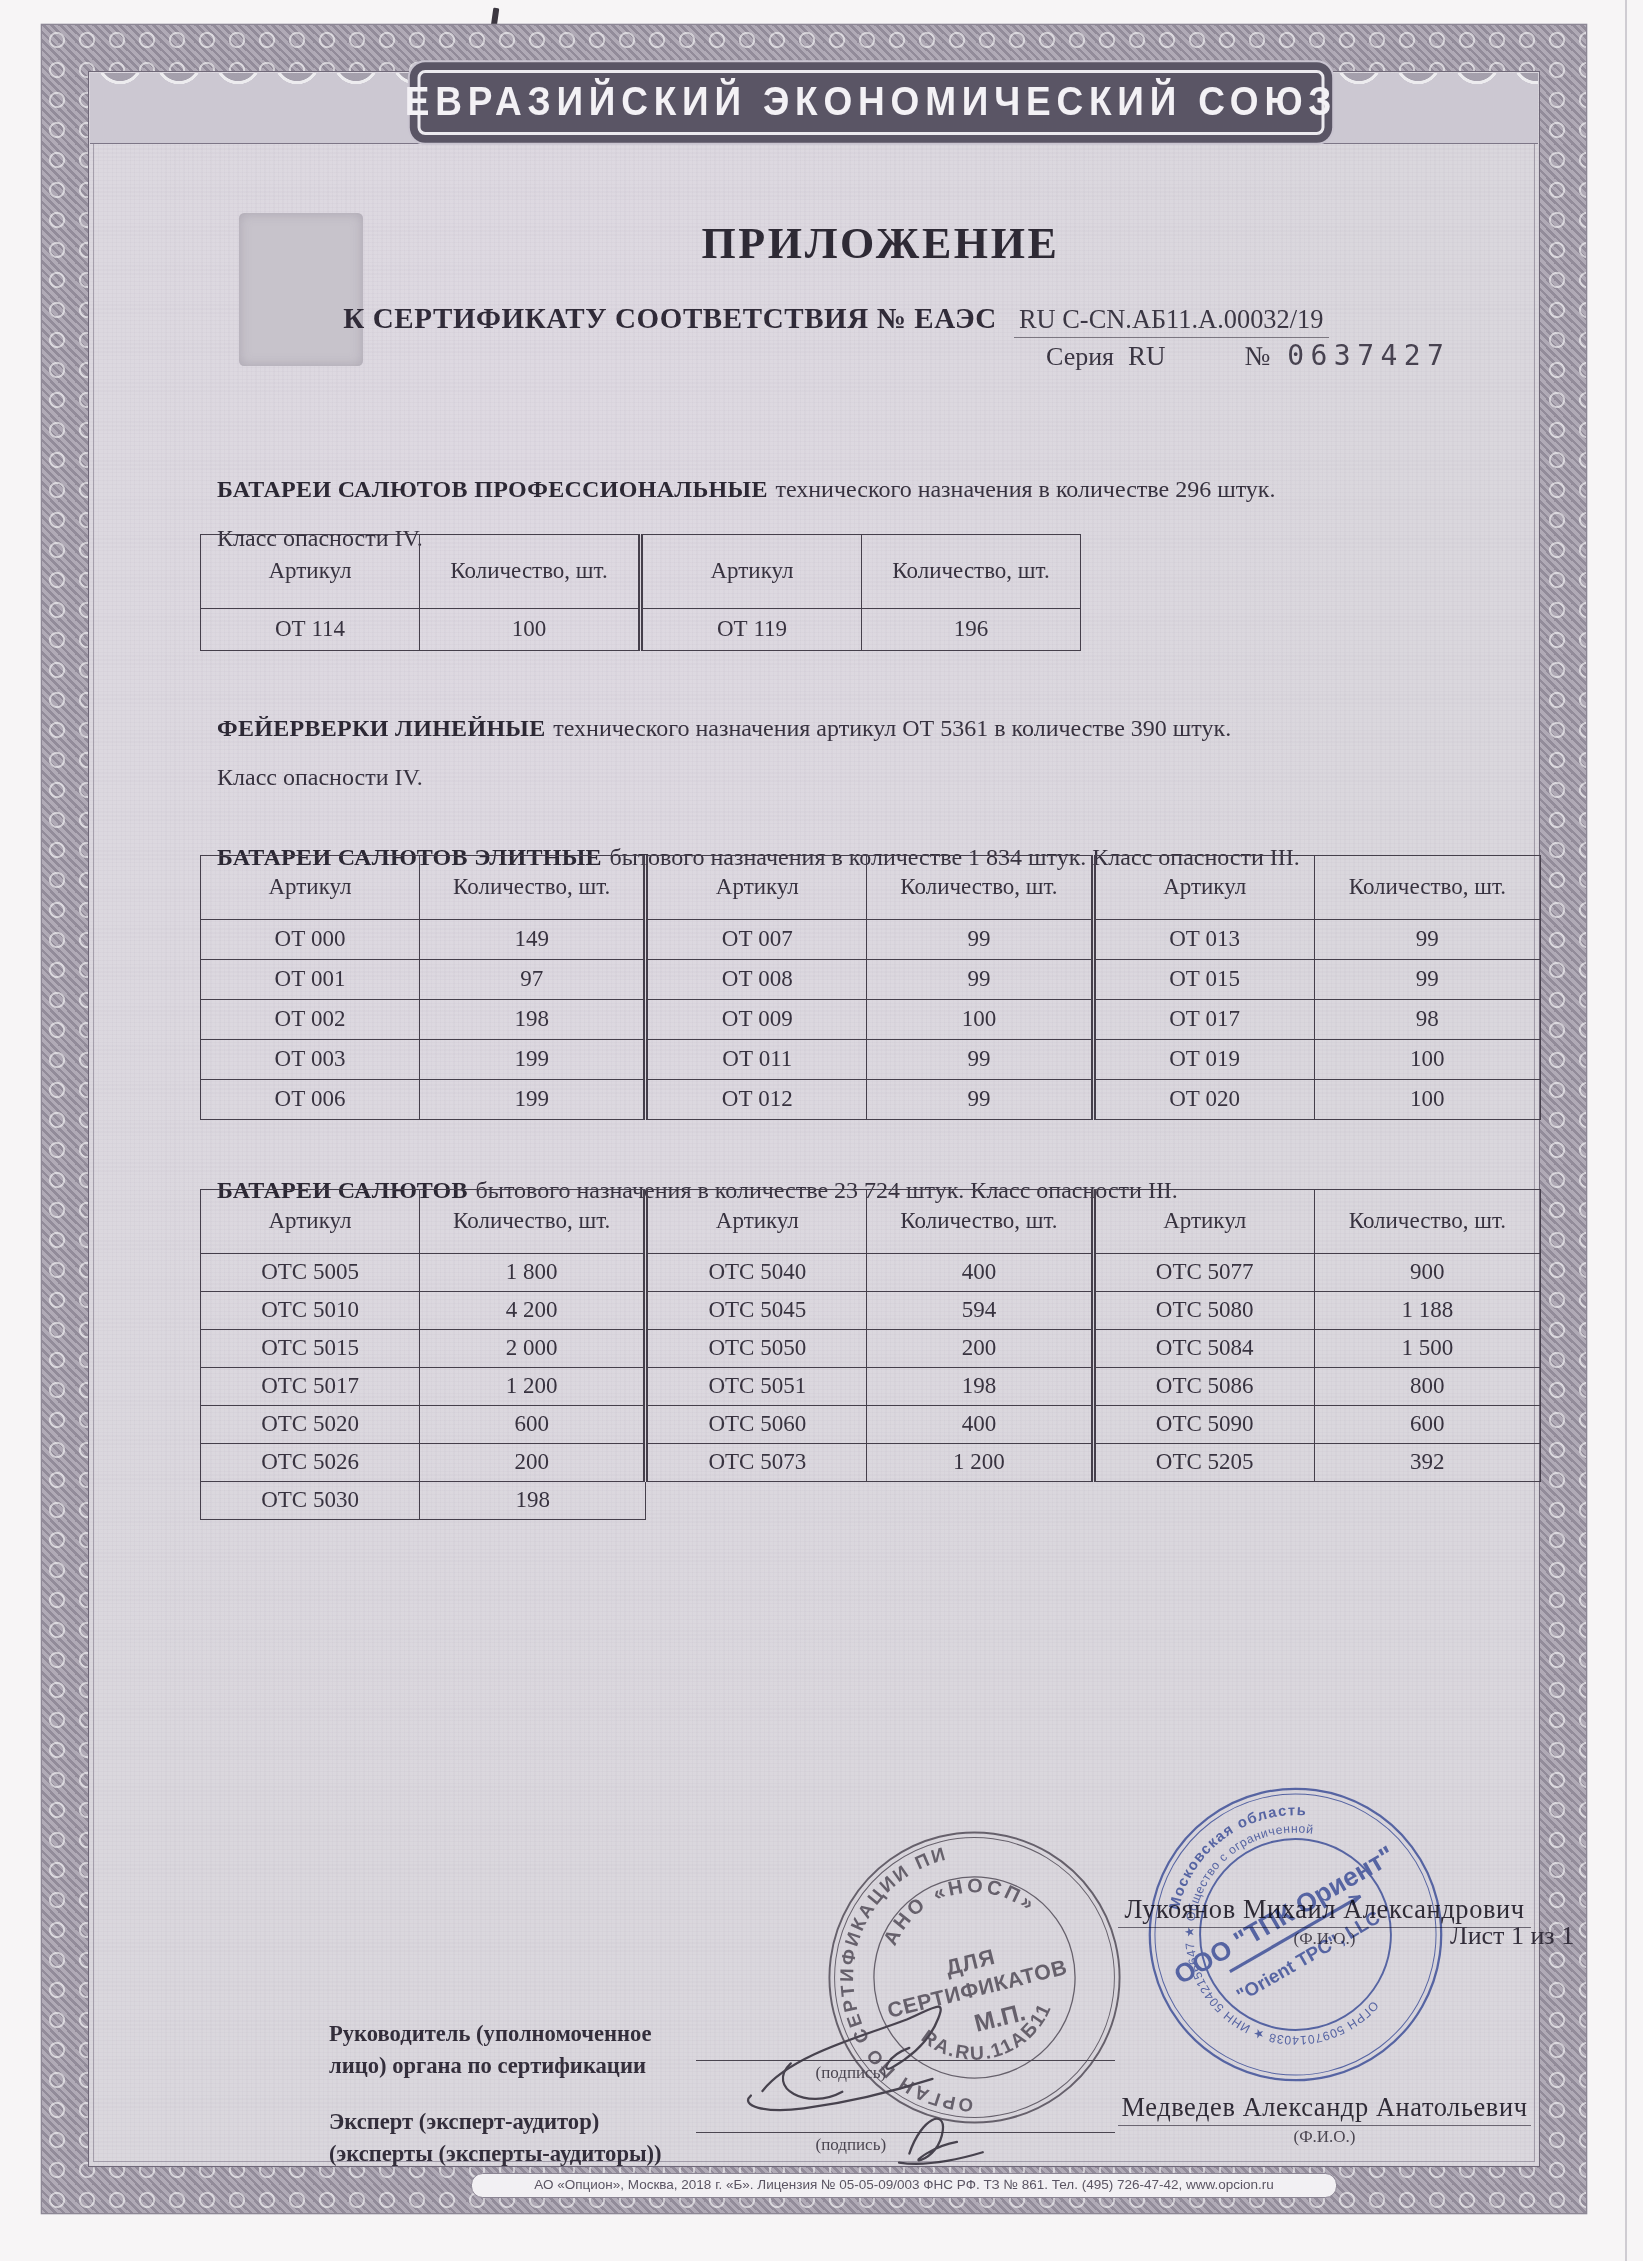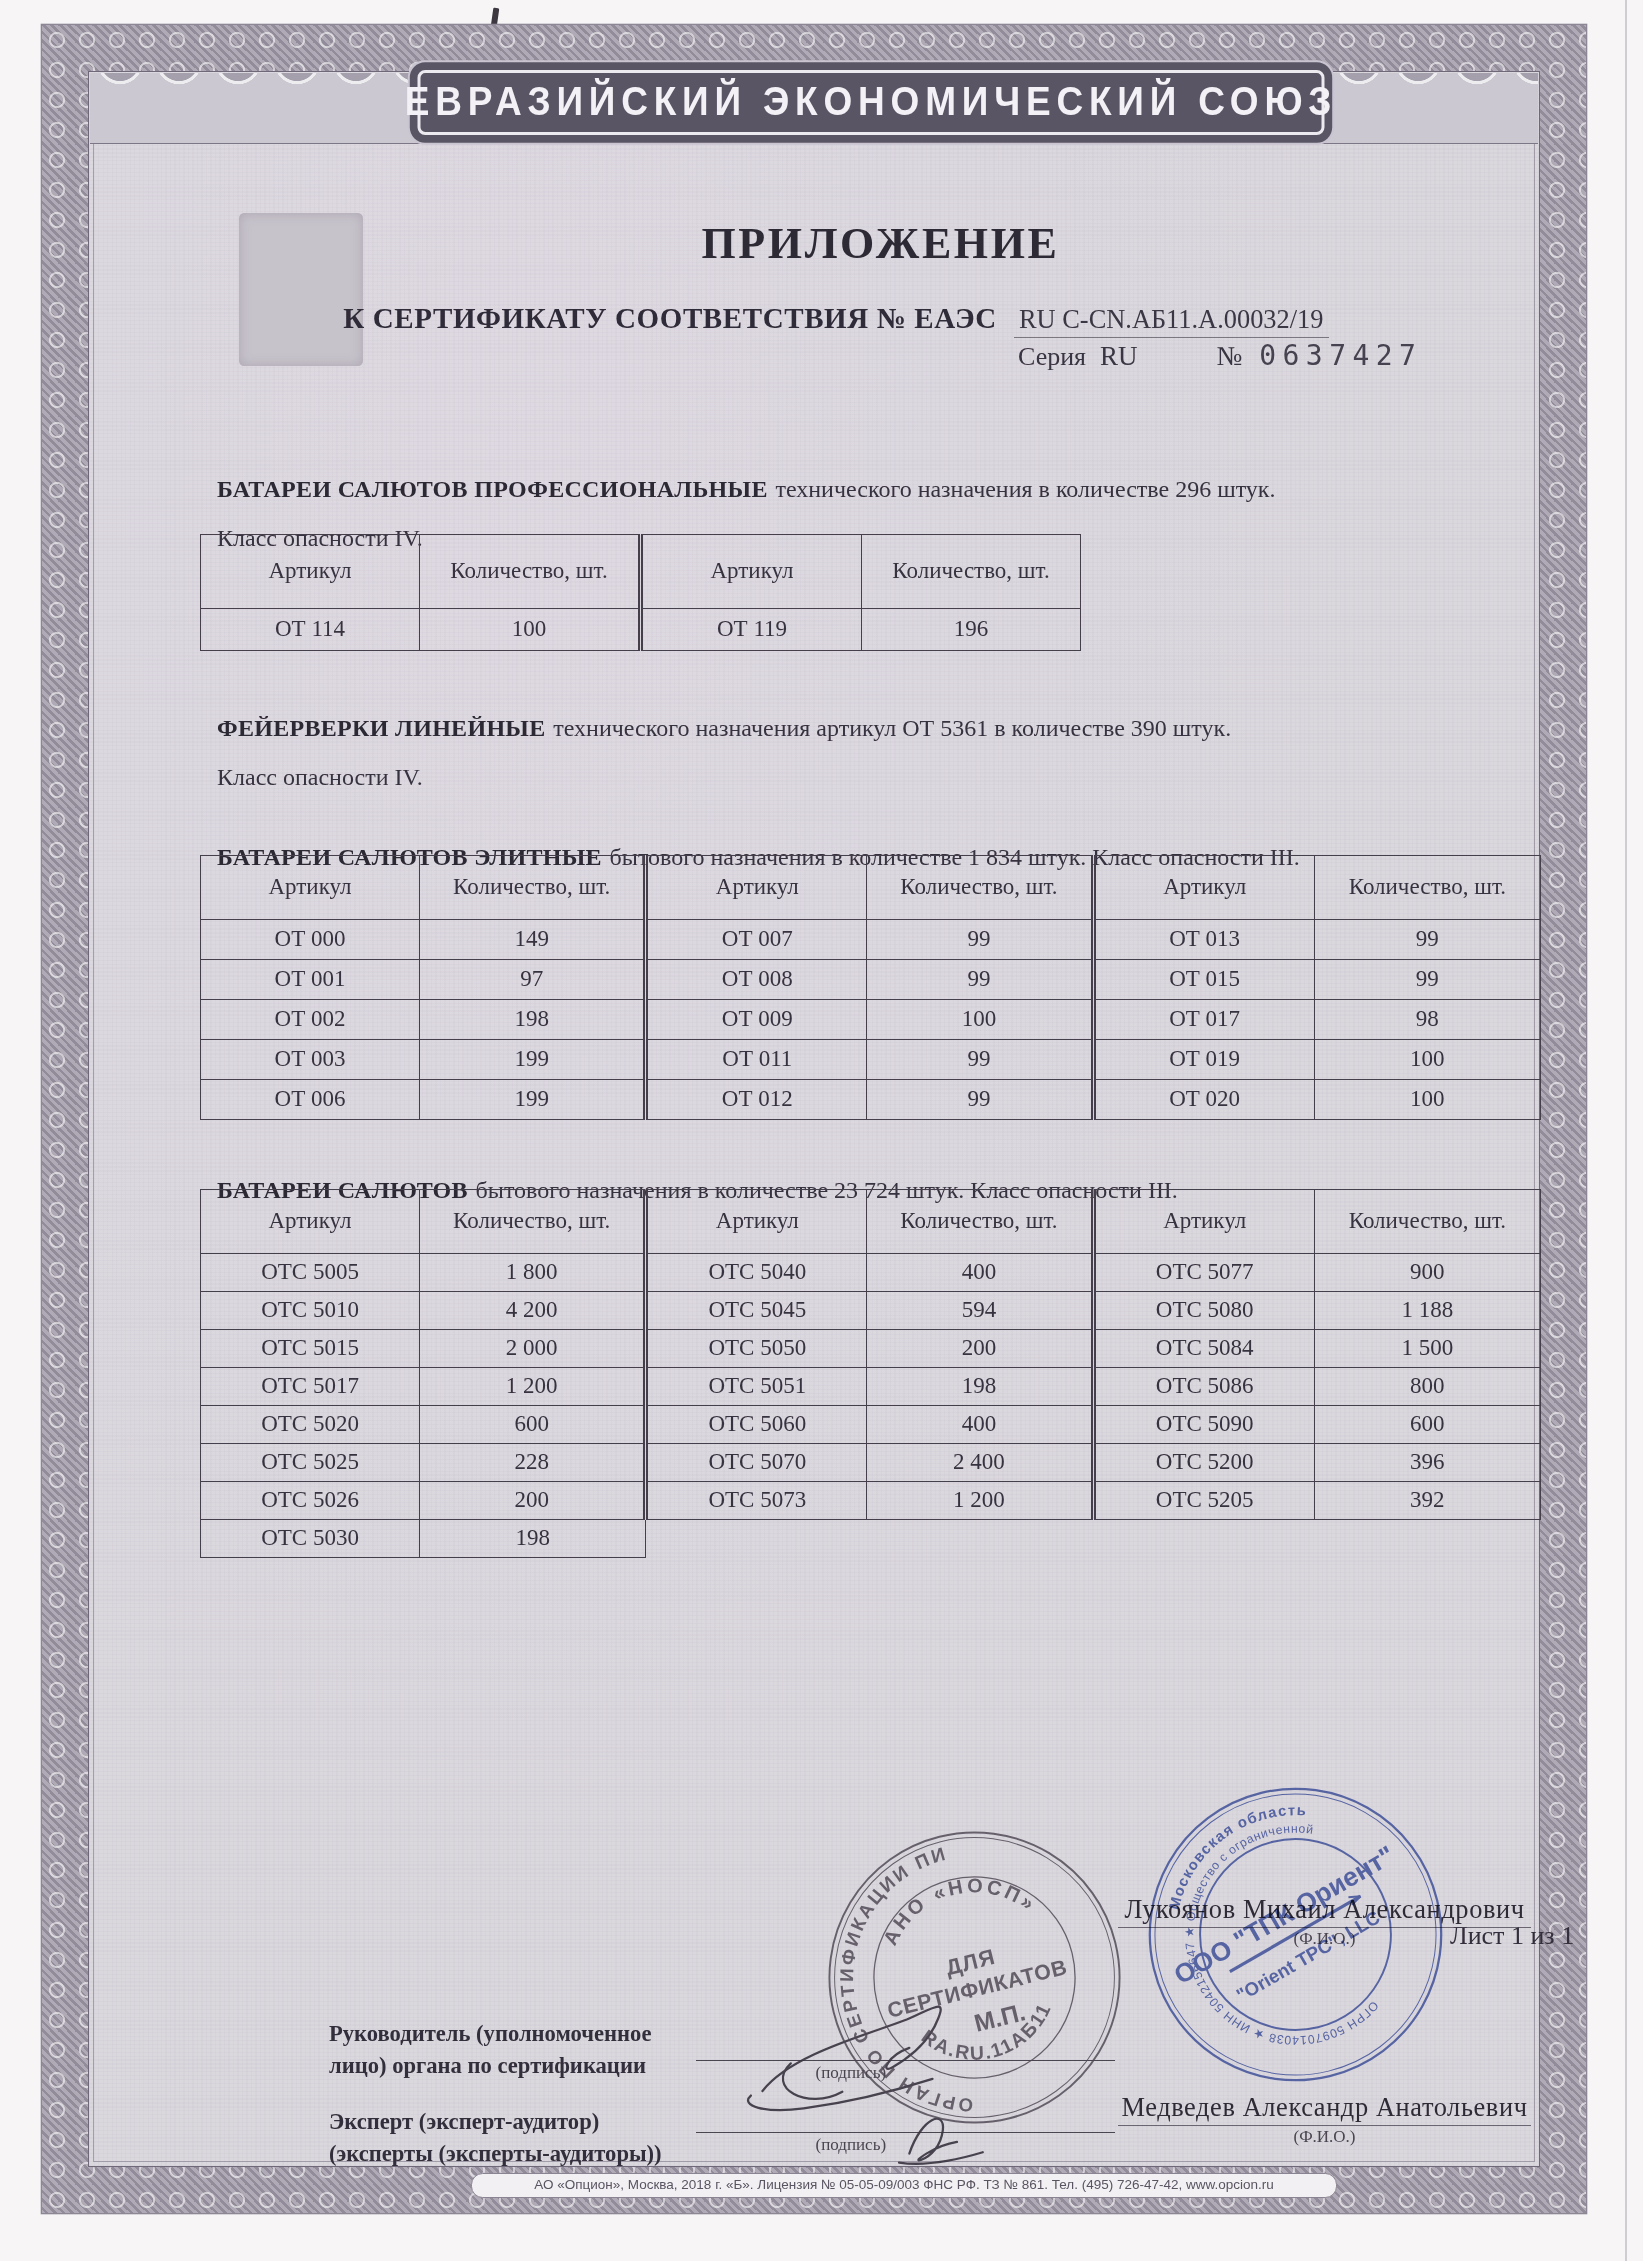--- a/index.html
+++ b/index.html
@@ -62,21 +62,21 @@
 
   
   .title{position:absolute;left:0;width:100%;top:193px;margin:0;text-align:center;
     padding-left:133px;box-sizing:border-box;
     font-size:44px;font-weight:700;letter-spacing:2.6px;color:#2e2a35;}
   .subtitle-row{position:absolute;left:0;right:0;top:277px;display:flex;
     justify-content:center;align-items:baseline;gap:17px;padding-left:44px;}
   .subtitle{font-size:29px;font-weight:700;letter-spacing:0.6px;color:#302b38;white-space:nowrap;}
   .certnum{font-size:26.4px;color:#3b3744;border-bottom:1.3px solid rgba(60,55,66,.6);
     padding:0 5.2px 2.6px 5.2px;white-space:nowrap;}
-  .series-row{position:absolute;left:976px;top:314px;display:flex;align-items:baseline;text-align:right;}
+  .series-row{position:absolute;left:1004px;top:314px;display:flex;align-items:baseline;text-align:right;}
   .series-label{font-size:26px;}
   .series-val{font-size:27px;margin-left:14px;font-family:"Liberation Serif",serif;}
   .num-label{font-size:27px;margin-left:79px;}
   .num-val{font-size:28px;margin-left:17px;font-family:"DejaVu Sans Mono",monospace;
     letter-spacing:6.4px;color:#474250;}
 
   
   .section{position:absolute;left:158px;right:103px;}
   .section p{margin:17px;font-size:24px;line-height:32px;color:#37323f;}
   .section b{color:#2c2834;letter-spacing:0.3px;}
@@ -305,28 +305,20 @@
           <td>ОТС 5086</td>
           <td>800</td>
         </tr>
         <tr>
           <td>ОТС 5020</td>
           <td>600</td>
           <td>ОТС 5060</td>
           <td>400</td>
           <td>ОТС 5090</td>
           <td>600</td>
-        </tr>
-        <tr>
-          <td>ОТС 5025</td>
-          <td>228</td>
-          <td>ОТС 5070</td>
-          <td>2 400</td>
-          <td>ОТС 5200</td>
-          <td>396</td>
         </tr>
         <tr>
           <td>ОТС 5026</td>
           <td>200</td>
           <td>ОТС 5073</td>
           <td>1 200</td>
           <td>ОТС 5205</td>
           <td>392</td>
         </tr>
         <tr>

